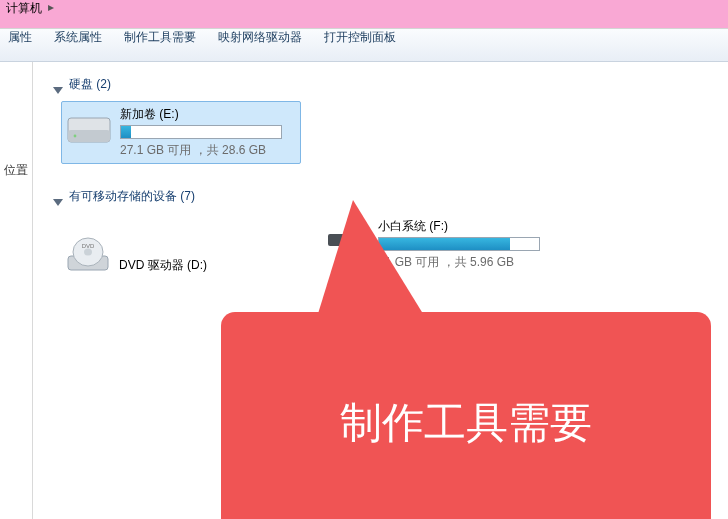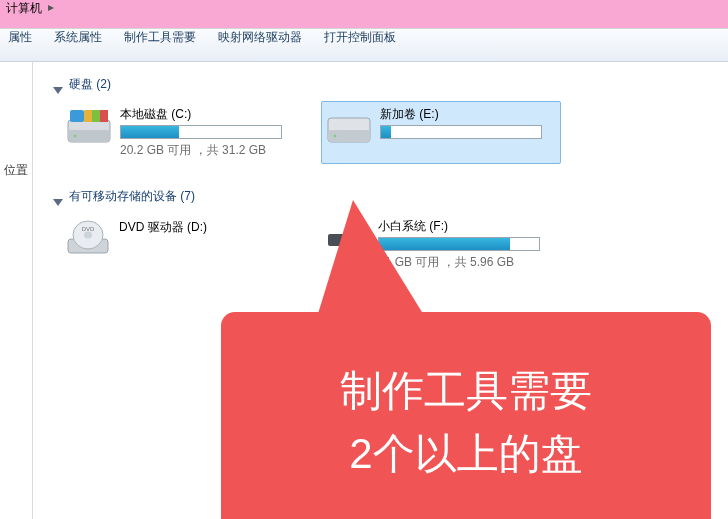--- a/index.html
+++ b/index.html
@@ -17,21 +17,21 @@
   .tri{display:inline-block;width:0;height:0;border-left:5px solid transparent;border-right:5px solid transparent;border-top:7px solid #5b6b7f;margin-right:6px;transform:translateY(1px)}
   .items{display:flex;flex-wrap:wrap}
   .drv{display:flex;align-items:flex-start;width:230px;margin:0 6px 14px 14px;padding:4px;border:1px solid transparent;border-radius:2px}
   .drv.sel{background:#cfe8fb;border-color:#7fb7e6}
   .ico{width:46px;height:40px;margin-right:8px;flex:none}
   .meta{flex:1;min-width:0}
   .nm{margin-bottom:2px}
   .bar{width:160px;height:12px;border:1px solid #9aa6b2;background:#fff;margin-bottom:3px;position:relative}
   .fill{position:absolute;top:0;left:0;bottom:0;background:linear-gradient(#37b6e0,#1e8fc4)}
   .st{color:#6b6b6b}
-  .drv-simple{display:flex;align-items:flex-start;width:230px;margin:2px 6px 10px 14px;padding:4px}
+  .drv-simple{display:flex;align-items:flex-end;width:230px;margin:2px 6px 10px 14px;padding:4px}
   
   .ann{position:absolute;left:188px;top:250px;width:490px;height:220px;background:#f05454;color:#fff;border-radius:14px;display:flex;align-items:center;justify-content:center;font-size:42px;line-height:1.5;text-align:center;padding:0 20px;box-sizing:border-box}
   .ann-tail{position:absolute;left:280px;top:138px;width:0;height:0;border-left:40px solid transparent;border-right:80px solid transparent;border-bottom:130px solid #f05454}
   
   svg{display:block}
 </style>
 </head>
 <body>
 
 <div class="bc">
@@ -54,54 +54,35 @@
 
   <div class="ct">
 
     <div class="grp">
       <div class="grp-h">
         <span class="tri"></span>
         <span>硬盘 (2)</span>
       </div>
       <div class="items">
 
-        <div class="drv">
-          <span class="ico">
-            <svg viewBox="0 0 46 40">
-                <rect x="2" y="14" width="42" height="22" rx="3" fill="#d9dde1" stroke="#9aa6b2"></rect>
-                <rect x="2" y="24" width="42" height="12" rx="3" fill="#bfc6cc"></rect>
-                <rect x="4" y="4" width="14" height="12" rx="2" fill="#3a9bd8"></rect>
-                <rect x="18" y="4" width="8" height="12" fill="#e7b23c"></rect>
-                <rect x="26" y="4" width="8" height="12" fill="#7fbf3f"></rect>
-                <rect x="34" y="4" width="8" height="12" fill="#d94f4f"></rect>
-                <circle cx="9" cy="30" r="1.4" fill="#7fd07f"></circle>
-              </svg>
-          </span>
-          <div class="meta">
-            <div class="nm">本地磁盘 (C:)</div>
-            <div class="bar">
-                <div class="fill" style="width:36%"></div>
-              </div>
-            <div class="st">20.2 GB 可用 ，共 31.2 GB</div>
-          </div>
-        </div>
 
         <div class="drv sel">
           <span class="ico">
             <svg viewBox="0 0 46 40">
                 <rect x="2" y="12" width="42" height="24" rx="3" fill="#dfe3e7" stroke="#9aa6b2"></rect>
                 <rect x="2" y="24" width="42" height="12" rx="3" fill="#c3cad0"></rect>
                 <circle cx="9" cy="30" r="1.4" fill="#7fd07f"></circle>
               </svg>
           </span>
           <div class="meta">
             <div class="nm">新加卷 (E:)</div>
             <div class="bar">
                 <div class="fill" style="width:6%"></div>
               </div>
+            <div class="st">27.1 GB 可用 ，共 28.6 GB</div>
           </div>
         </div>
 
       </div>
     </div>
 
     <div class="grp">
       <div class="grp-h">
         <span class="tri"></span>
         <span>有可移动存储的设备 (7)</span>
@@ -138,18 +119,17 @@
           </div>
         </div>
 
       </div>
     </div>
 
     <div class="ann-tail"></div>
     <div class="ann">
       <div>
         <span>制作工具需要</span><br>
-        <span>2个以上的盘</span>
       </div>
     </div>
 
   </div>
 </div>
 
 </body></html>

